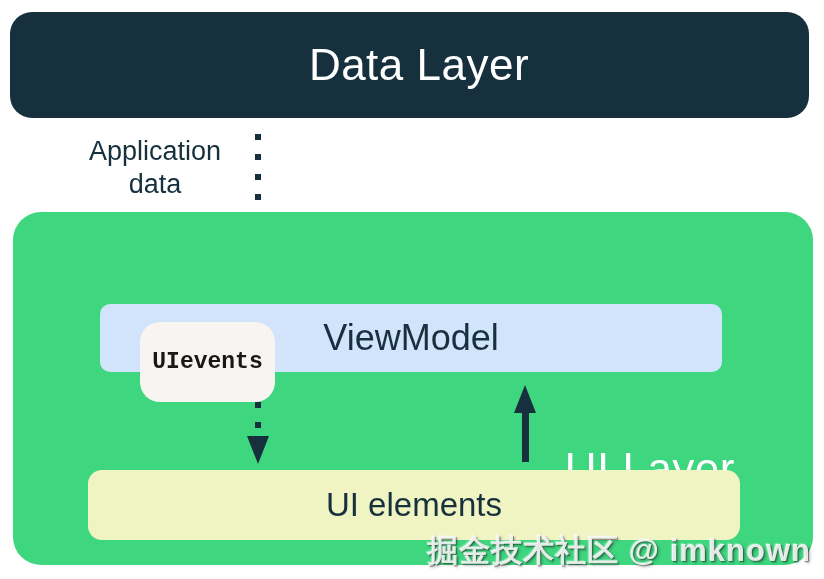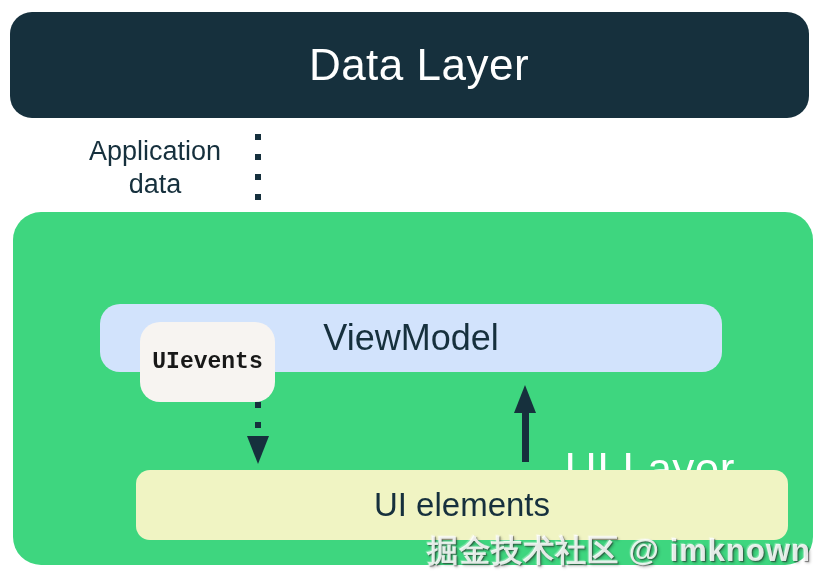--- a/index.html
+++ b/index.html
@@ -50,21 +50,21 @@
     position:absolute;left:13px;top:212px;width:800px;height:353px;
     background:var(--green);border-radius:28px;padding-left:20px;
   }
   .ui-layer-title{
     position:absolute;right:78px;top:232px;color:#fff;font-size:44px;
     letter-spacing:.5px;font-weight:400;
   }
   
   .viewmodel-box{
     position:absolute;left:100px;top:304px;width:622px;height:68px;
-    background:var(--light-blue);border-radius:20px;
+    background:var(--light-blue);border-radius:10px;
     display:flex;align-items:center;justify-content:center;
   }
   .viewmodel-label{color:var(--navy);font-size:36px;}
   
   .ui-state-box{
     position:absolute;left:140px;top:322px;width:135px;height:80px;
     background:var(--state-box);border-radius:20px;
     display:flex;flex-direction:row;align-items:center;justify-content:center;
     font-family:"Liberation Mono","DejaVu Sans Mono",monospace;
     font-weight:bold;font-size:23px;line-height:32px;color:#181818;
@@ -78,21 +78,21 @@
   .up-arrow-stem{
     position:absolute;left:522px;top:411px;width:7px;height:51px;background:var(--navy);
   }
   .events-label{
     position:absolute;left:570px;top:406px;color:var(--navy);font-size:27px;
   }
   
   .ui-elements-box{
     position:absolute;left:88px;top:470px;width:652px;height:70px;
     background:var(--pale-yellow);border-radius:14px;
-    display:flex;align-items:center;justify-content:center;margin-left:48px;
+    display:flex;align-items:center;justify-content:center;
   }
   .ui-elements-label{color:var(--navy);font-size:33px;}
   
   .watermark{
     position:absolute;right:13px;top:530px;
     font-size:31px;font-weight:bold;letter-spacing:1px;
     color:rgba(255,255,255,.85);
     text-shadow:1px 1px 1px rgba(40,40,40,.55),
                 -1px -1px 1px rgba(255,255,255,.35),
                  2px 2px 3px rgba(0,0,0,.25);

